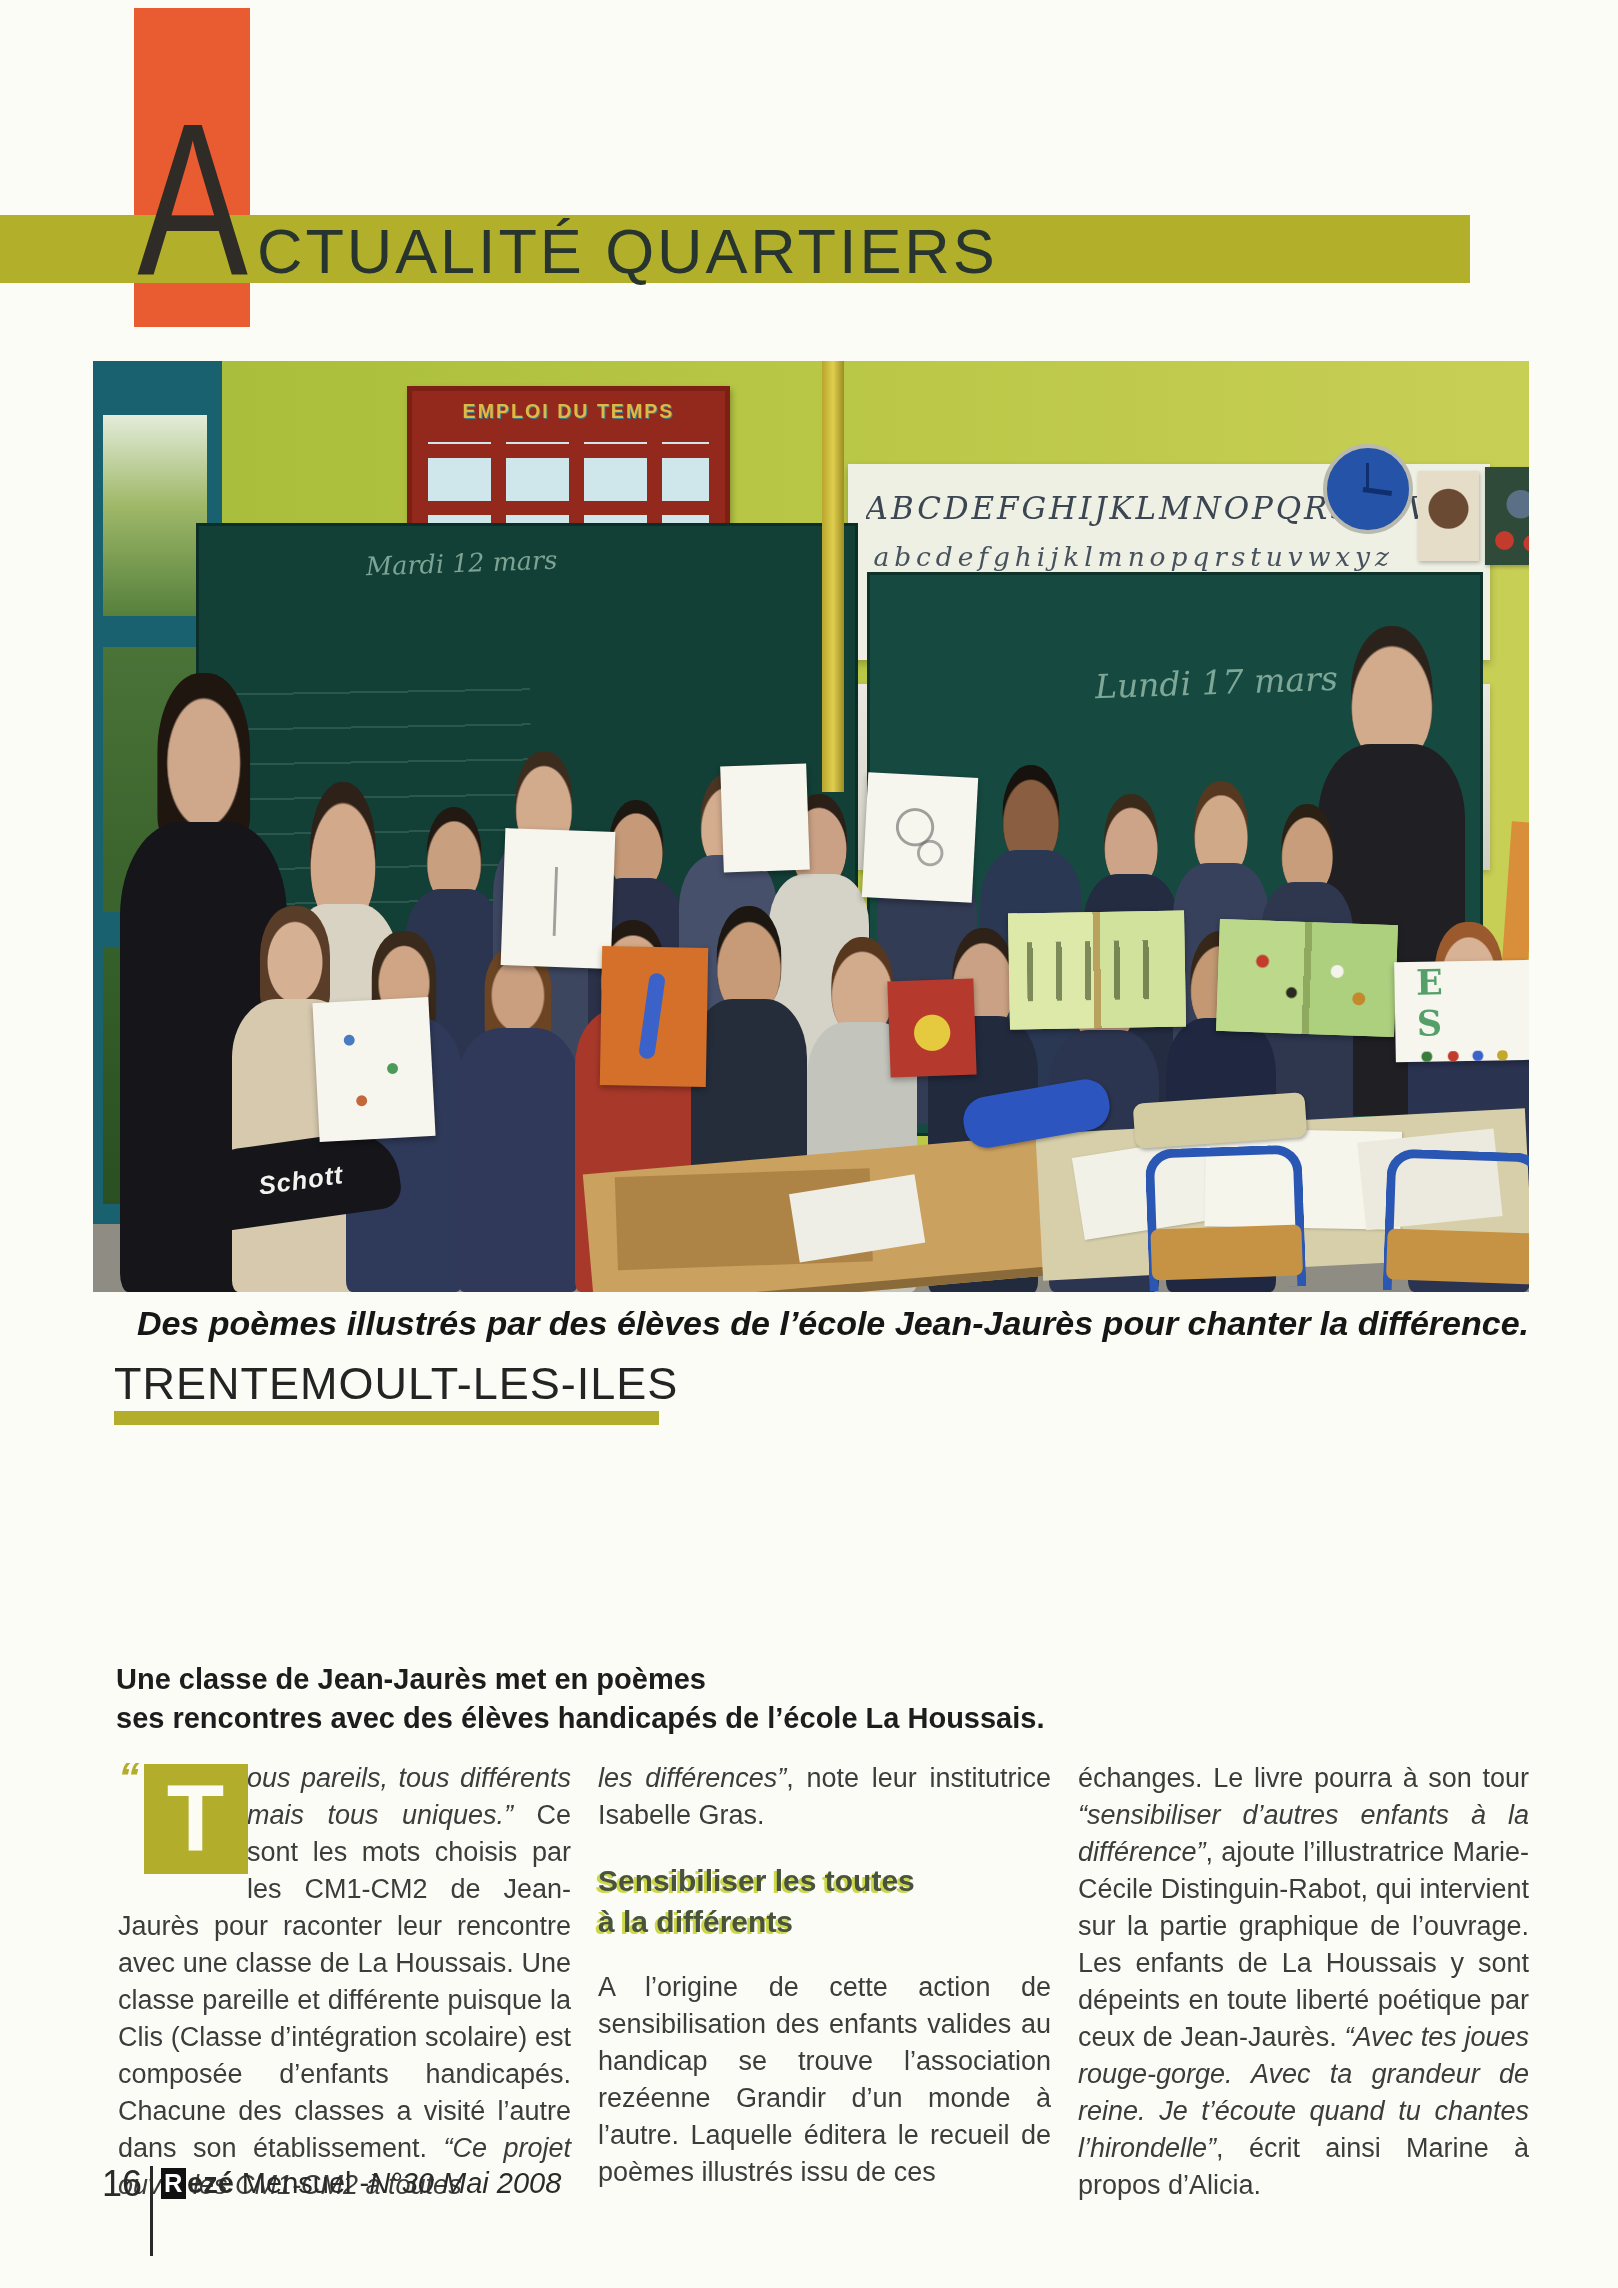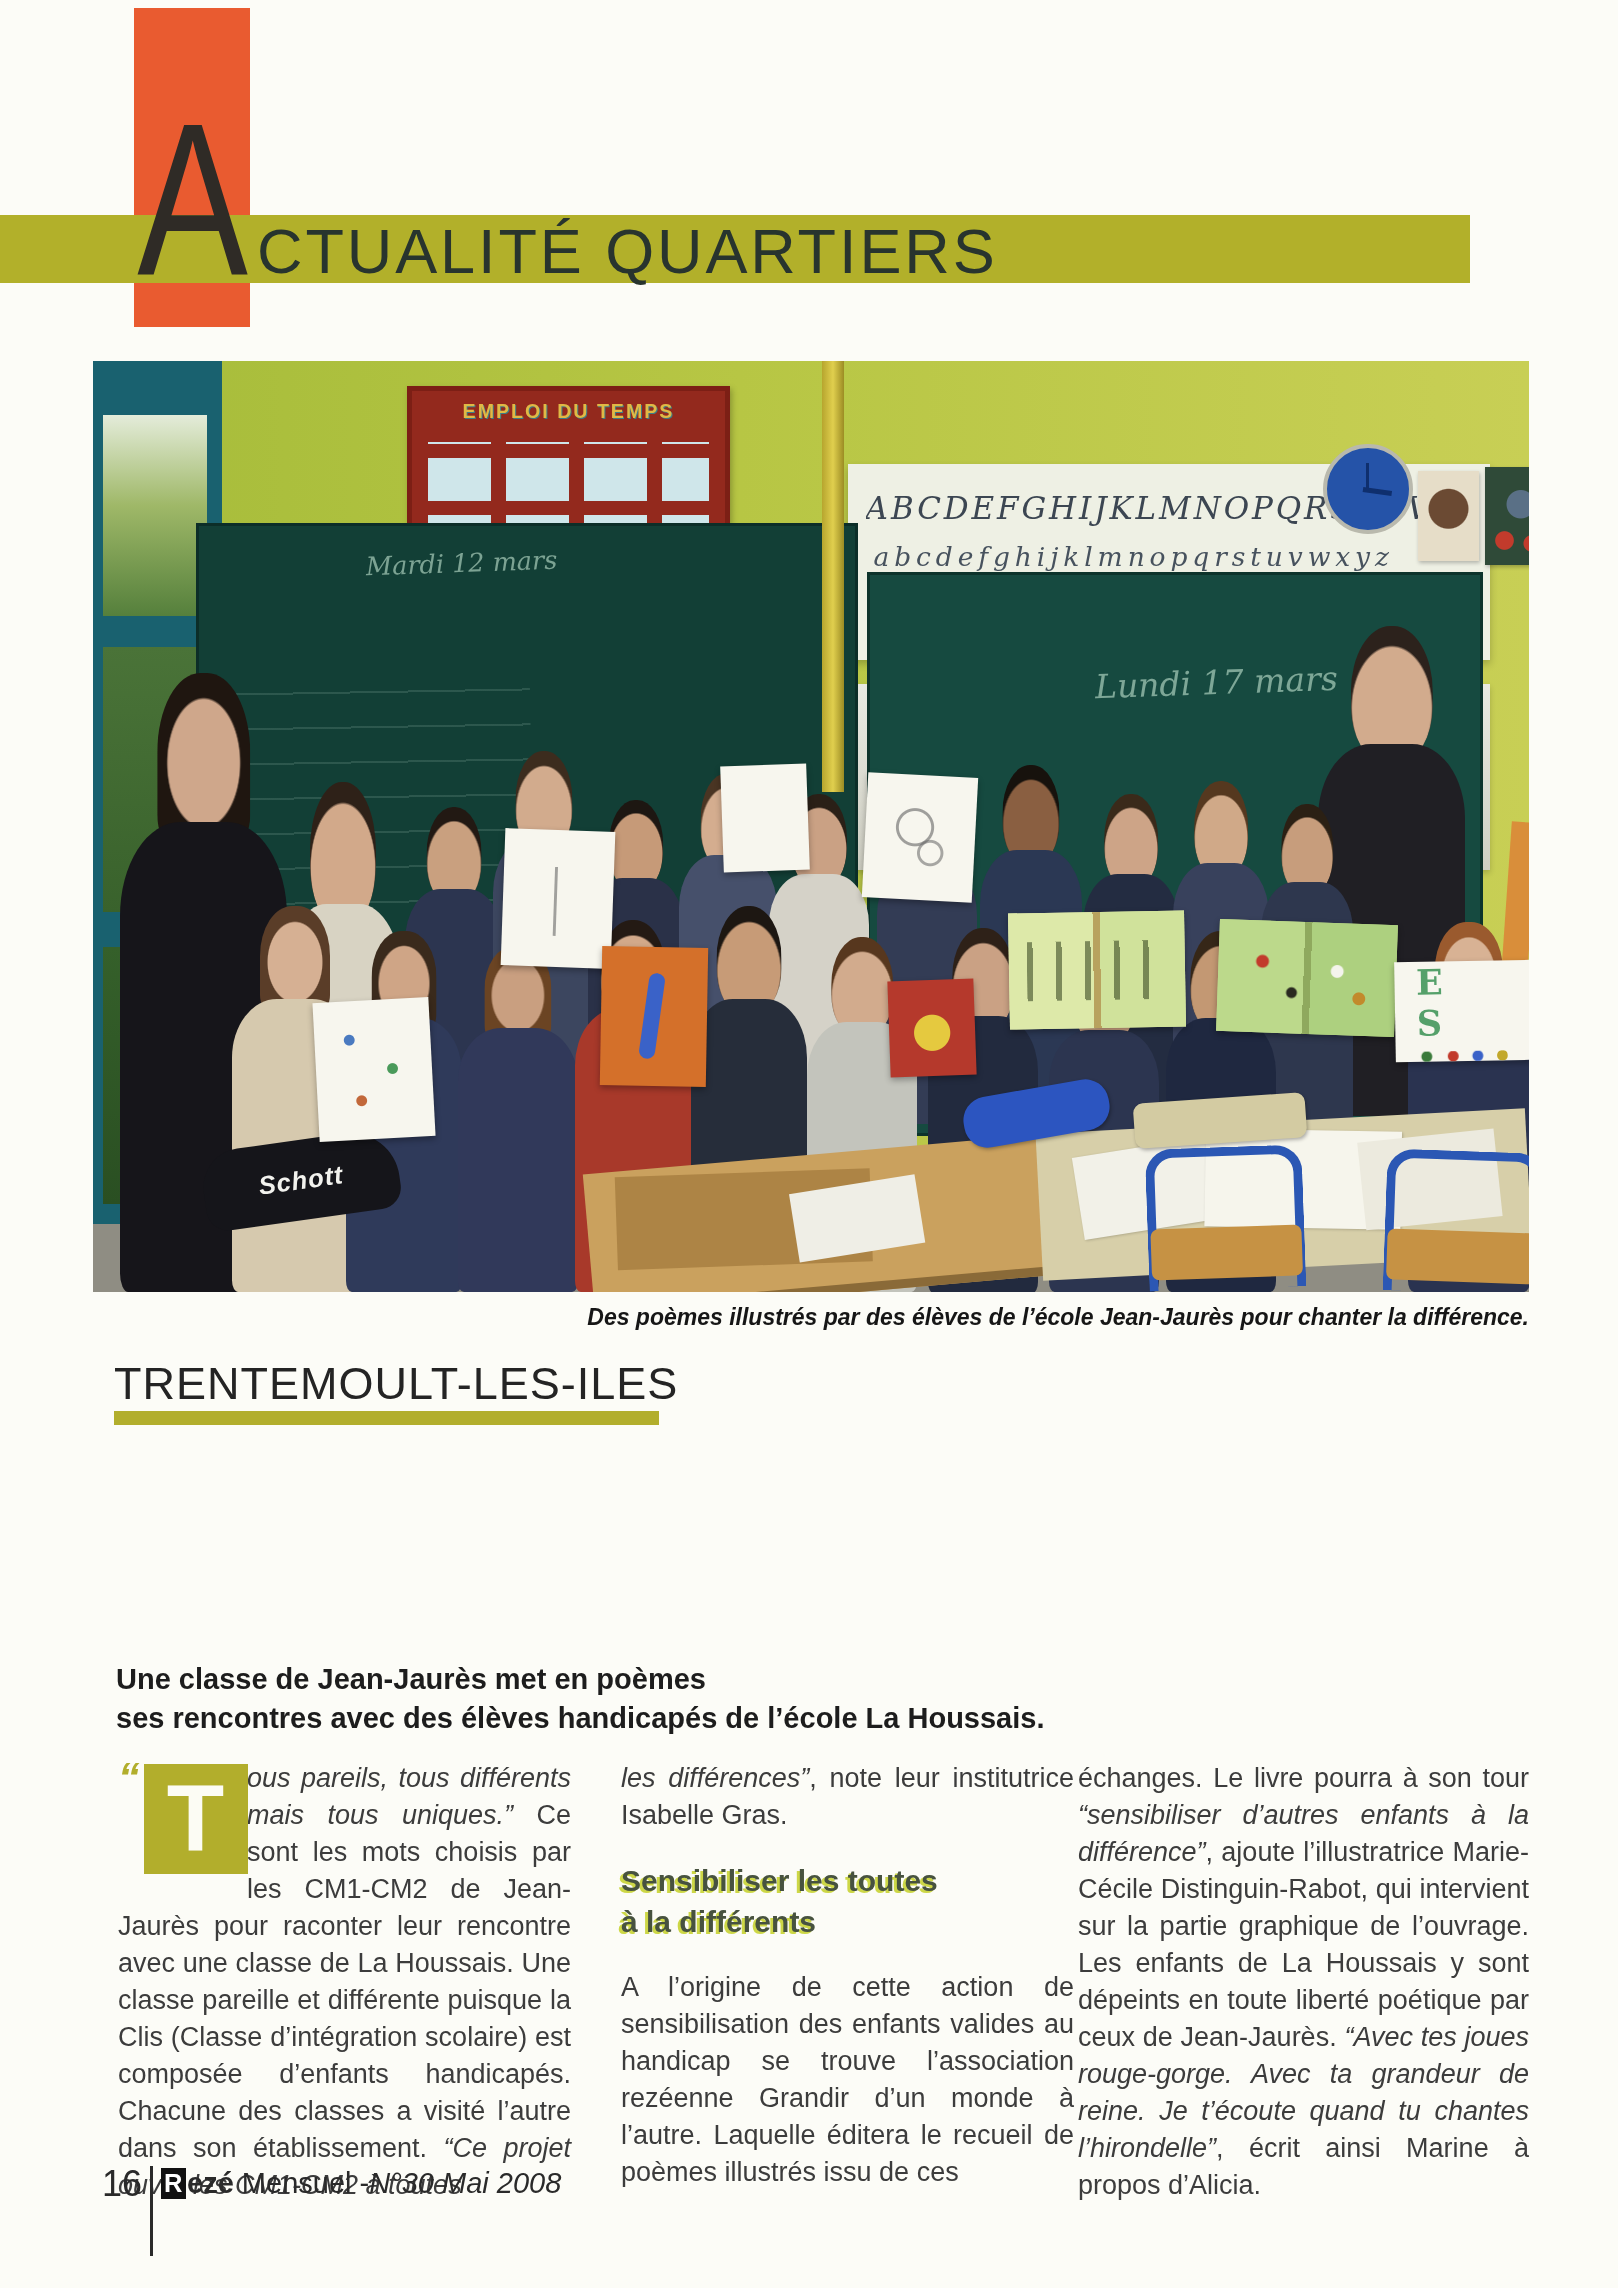--- a/index.html
+++ b/index.html
@@ -138,30 +138,30 @@
   .pp9 .es{color:#55a06a;font-size:35px;font-weight:bold;letter-spacing:21.6px;padding-left:21.6px;
       font-family:"DejaVu Serif",serif;}
   .pp9 .marks{width:88px;height:11.8px;
       background-image:radial-gradient(circle at 8% 50%,#3a7a3a 0 4.9px,transparent 5.9px),
         radial-gradient(circle at 38% 50%,#c23b2c 0 4.9px,transparent 5.9px),
         radial-gradient(circle at 66% 50%,#3a62c8 0 4.9px,transparent 5.9px),
         radial-gradient(circle at 94% 50%,#c2a82c 0 4.9px,transparent 5.9px);}
 
   
   .caption{position:absolute;left:93px;top:1304px;width:1436px;text-align:right;
-      font-size:23px;font-weight:bold;font-style:italic;color:#161616;}
+      font-size:34px;font-weight:bold;font-style:italic;color:#161616;}
   .kicker{position:absolute;left:114px;top:1358px;font-size:45px;letter-spacing:1px;color:#242424;}
   .kicker-bar{position:absolute;left:114px;top:1411px;width:545px;height:13.7px;background:#b2ae2c;}
   .headline{position:absolute;left:110px;top:1449px;font-size:92px;line-height:101px;color:#2c2c2c;
       font-weight:400;letter-spacing:-1px;}
   .standfirst{position:absolute;left:116px;top:1660px;font-size:29px;line-height:39px;font-weight:bold;color:#1d1d1d;}
 
   .col{position:absolute;top:1760px;font-size:27px;line-height:37px;text-align:justify;color:#3c3c3c;}
   .col1{left:118px;width:453px;}
-  .col2{left:621px;width:453px;}
+  .col2{left:598px;width:453px;}
   .col3{left:1078px;width:451px;}
   .seg-italic{font-style:italic;}
   .dropwrap{float:left;width:129px;height:147px;position:relative;}
   .openquote{position:absolute;left:0;top:-3.9px;color:#b2ae2c;font-size:43px;font-weight:bold;font-style:italic;line-height:1;}
   .tbox{position:absolute;left:25.5px;top:3.9px;width:104px;height:110px;background:#b2ae2c;
       display:flex;align-items:center;justify-content:center;}
   .tbox span{color:#fcfcf4;font-size:94px;font-weight:bold;line-height:1;}
   .subhead{margin:25.5px 0 27.4px;font-size:30px;line-height:41px;font-weight:bold;color:#47523f;
       text-shadow:-2.9px 2px 0 rgba(196,208,40,.85);text-align:left;}
   .col2 p,.col1 p,.col3 p{margin:0;}

